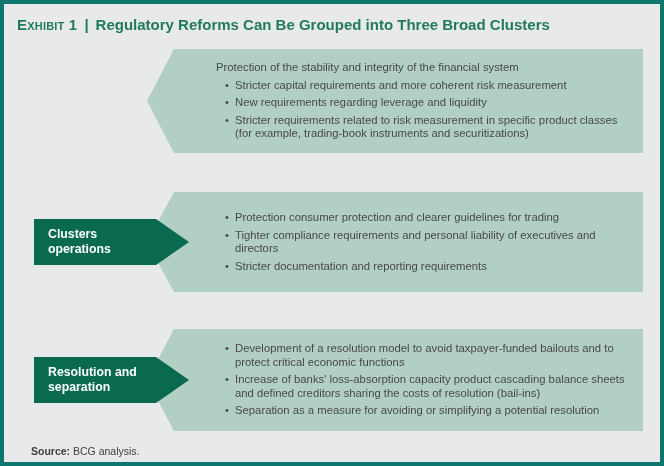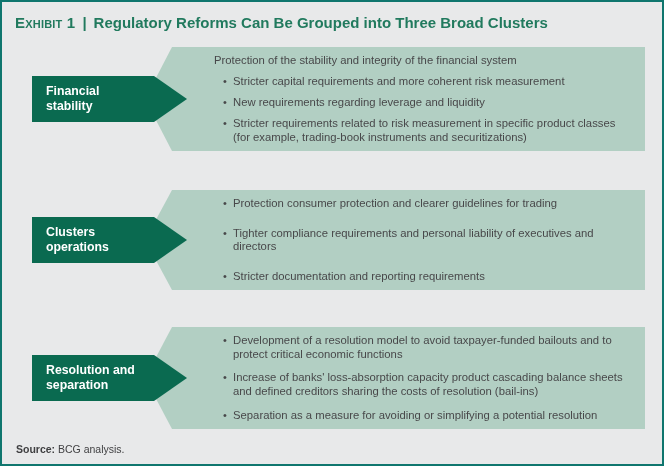--- a/index.html
+++ b/index.html
@@ -4,21 +4,21 @@
 <style>
   html, body { margin: 0; padding: 0; }
   body { font-family: "Liberation Sans", sans-serif; }
 
   .frame {
     position: relative;
     width: 664px;
     height: 466px;
     box-sizing: border-box;
     background: #e8e9ea;
-    border: 2px solid #0f766e;
+    border: 4px solid #0f766e;
     overflow: hidden;
   }
 
   
   .title-row {
     position: absolute;
     top: 12px;
     left: 13px;
     right: 10px;
     color: #217a5e;
@@ -44,21 +44,21 @@
     margin-right: 17px;
     background: #b2cfc3;
     color: #48484a;
     font-size: 11.3px;
     line-height: 13.5px;
     box-sizing: border-box;
     padding: 7px 10px 7px 69px;
     clip-path: polygon(27px 0, 100% 0, 100% 100%, 27px 100%, 0 50%);
     display: flex;
     flex-direction: column;
-    justify-content: space-between;
+    justify-content: center;
   }
   .box-1 { min-height: 104px; }
   .box-2 { min-height: 100px; }
   .box-3 { min-height: 102px; }
 
   .content-heading { margin-bottom: 4px; }
 
   .bullet-item {
     display: flex;
     margin-left: 9px;
@@ -91,21 +91,21 @@
     color: #ffffff;
     font-size: 12.3px;
     font-weight: bold;
     line-height: 15px;
     width: 96px;
   }
 
   
   .source-note {
     position: absolute;
-    left: 14px;
+    left: 27px;
     top: 441px;
     font-size: 10.5px;
     color: #3f3f41;
   }
   .source-label { font-weight: bold; }
 </style>
 </head>
 <body>
 
 <div class="frame">
@@ -122,23 +122,20 @@
         <span class="bullet-text">Stricter capital requirements and more coherent risk measurement</span>
       </div>
       <div class="bullet-item">
         <span class="bullet-marker">•</span>
         <span class="bullet-text">New requirements regarding leverage and liquidity</span>
       </div>
       <div class="bullet-item">
         <span class="bullet-marker">•</span>
         <span class="bullet-text">Stricter requirements related to risk measurement in specific product classes (for example, trading-book instruments and securitizations)</span>
       </div>
-    </div>
-    <div class="cluster-label">
-      <span class="cluster-label-text">Financial stability</span>
     </div>
   </div>
 
   <div class="cluster-row row-2">
     <div class="content-box box-2">
       <div class="bullet-item">
         <span class="bullet-marker">•</span>
         <span class="bullet-text">Protection consumer protection and clearer guidelines for trading</span>
       </div>
       <div class="bullet-item">

